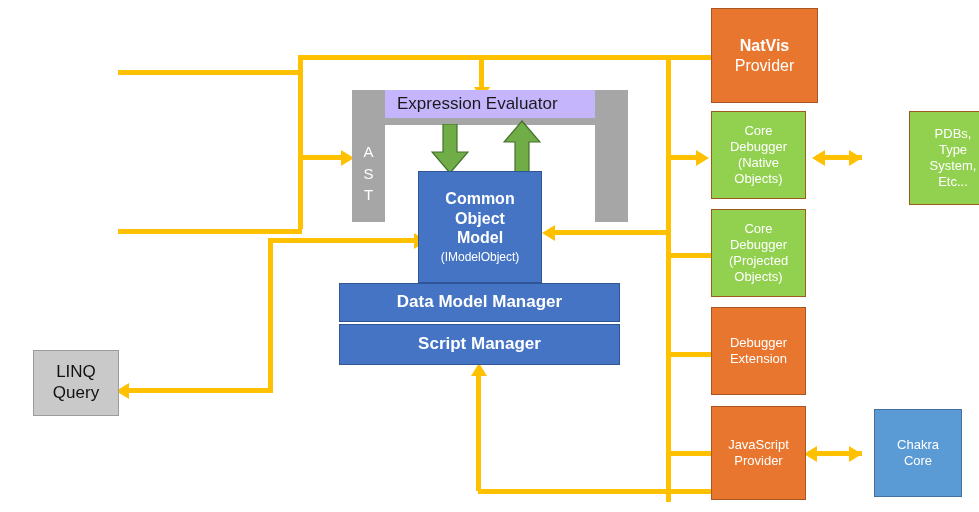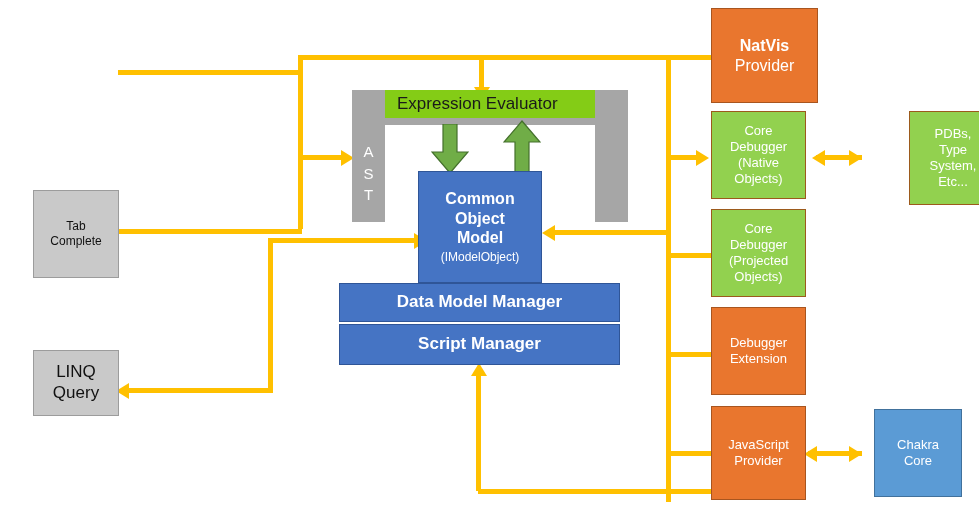--- a/index.html
+++ b/index.html
@@ -20,21 +20,21 @@
   .green-box{background:#92d14f;border:1px solid #9c5a1c;color:#ffffff;}
 
   
   .blue-box{background:#4574c4;border:1px solid #2f5597;color:#ffffff;align-items:center;}
   .lightblue-box{background:#5b9bd5;border:1px solid #41719c;color:#ffffff;}
 
   
   .ee-left{position:absolute;background:#a6a6a6;}
   .ee-right{position:absolute;background:#a6a6a6;}
   .ee-bar{position:absolute;background:#a6a6a6;}
-  .ee-title{position:absolute;background:#84cc16;display:flex;align-items:center;
+  .ee-title{position:absolute;background:#c4b5fd;display:flex;align-items:center;
             color:#1a1a1a;padding-left:12px;box-sizing:border-box;}
 
   .ast-letters{position:absolute;display:flex;flex-direction:column;align-items:center;
                justify-content:center;color:#ffffff;line-height:1.45;}
 
   
   .h-line{position:absolute;background:#ffc000;height:5px;}
   .v-line{position:absolute;background:#ffc000;width:5px;}
 
   .arrow-r{position:absolute;width:0;height:0;border-top:8px solid transparent;
@@ -100,24 +100,20 @@
 
   <div class="h-line" style="left:816px;top:155px;width:46px;"></div>
   <div class="arrow-r" style="left:849px;top:150px;"></div>
   <div class="arrow-l" style="left:812px;top:150px;"></div>
 
   <div class="h-line" style="left:808px;top:451px;width:54px;"></div>
   <div class="arrow-r" style="left:849px;top:446px;"></div>
   <div class="arrow-l" style="left:804px;top:446px;"></div>
 
 
-  <div class="box gray-box" style="left:33px;top:190px;width:86px;height:88px;font-size:12px;">
-    <span>Tab</span>
-    <span>Complete</span>
-  </div>
 
   <div class="box gray-box" style="left:33px;top:350px;width:86px;height:66px;font-size:17px;">
     <span>LINQ</span>
     <span>Query</span>
   </div>
 
   <div class="ee-left" style="left:352px;top:90px;width:33px;height:132px;"></div>
   <div class="ee-right" style="left:595px;top:90px;width:33px;height:132px;"></div>
   <div class="ee-bar" style="left:352px;top:90px;width:276px;height:35px;"></div>
   <div class="ee-title" style="left:385px;top:90px;width:210px;height:28px;font-size:17px;">

